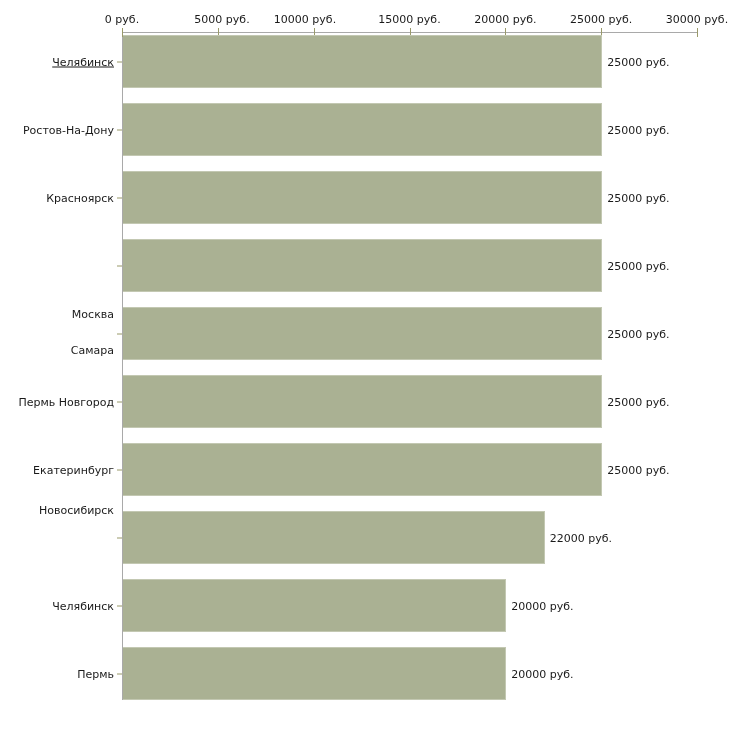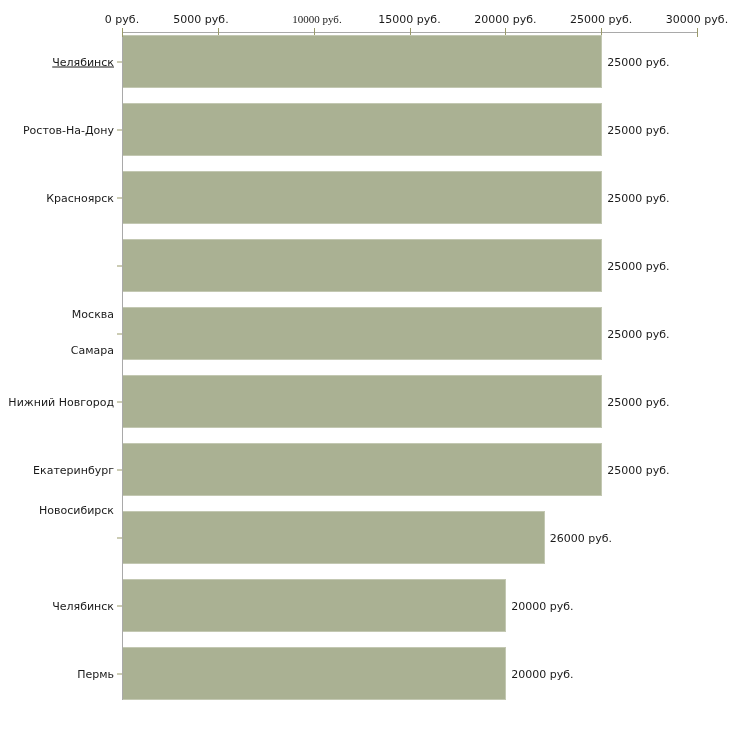--- a/index.html
+++ b/index.html
@@ -98,44 +98,44 @@
 
 <div id="chart-root">
 
   <div class="axis-line-top"></div>
   <div class="axis-line-left"></div>
 
   <div id="xticks-layer">
       <div class="tick-mark" style="left: 122px;"></div>
       <div class="tick-label" style="left: 122px;">0 руб.</div>
       <div class="tick-mark" style="left: 217.833px;"></div>
-      <div class="tick-label" style="left: 201px;">5000 руб.</div>
+      <div class="tick-label" style="left: 222px;">5000 руб.</div>
       <div class="tick-mark" style="left: 313.667px;"></div>
-      <div class="tick-label" style="left: 317px; font-family: Liberation Serif, serif;">10000 руб.</div>
+      <div class="tick-label" style="left: 305px;">10000 руб.</div>
       <div class="tick-mark" style="left: 409.5px;"></div>
       <div class="tick-label" style="left: 409.5px;">15000 руб.</div>
       <div class="tick-mark" style="left: 505.333px;"></div>
       <div class="tick-label" style="left: 505.333px;">20000 руб.</div>
       <div class="tick-mark" style="left: 601.167px;"></div>
       <div class="tick-label" style="left: 601.167px;">25000 руб.</div>
       <div class="tick-mark" style="left: 697px;"></div>
       <div class="tick-label" style="left: 697px;">30000 руб.</div>
     </div>
   <div id="cats-layer">
       <div class="cat-label" style="top: 61.5px; text-decoration: underline;">Челябинск</div>
       <div class="cat-tick" style="top: 61.5px;"></div>
       <div class="cat-label" style="top: 129.5px;">Ростов-На-Дону</div>
       <div class="cat-tick" style="top: 129.5px;"></div>
       <div class="cat-label" style="top: 197.5px;">Красноярск</div>
       <div class="cat-tick" style="top: 197.5px;"></div>
       <div class="cat-label" style="top: 265.5px; margin-top: 48px;">Москва</div>
       <div class="cat-tick" style="top: 265.5px;"></div>
       <div class="cat-label" style="top: 333.5px; margin-top: 16px;">Самара</div>
       <div class="cat-tick" style="top: 333.5px;"></div>
-      <div class="cat-label" style="top: 401.5px;">Нижний Новгород</div>
+      <div class="cat-label" style="top: 401.5px;">Пермь Новгород</div>
       <div class="cat-tick" style="top: 401.5px;"></div>
       <div class="cat-label" style="top: 469.5px;">Екатеринбург</div>
       <div class="cat-tick" style="top: 469.5px;"></div>
       <div class="cat-label" style="top: 510px;">Новосибирск</div>
       <div class="cat-tick" style="top: 537.5px;"></div>
       <div class="cat-label" style="top: 605.5px;">Челябинск</div>
       <div class="cat-tick" style="top: 605.5px;"></div>
       <div class="cat-label" style="top: 673.5px; text-align: right;">Пермь</div>
       <div class="cat-tick" style="top: 673.5px;"></div>
     </div>
@@ -148,20 +148,20 @@
       <div class="bar-value" style="left: 607.167px; top: 197.5px;">25000 руб.</div>
       <div class="bar" title="Москва" style="top: 239px; width: 479.167px; height: 53px; background: rgb(170, 177, 147);"></div>
       <div class="bar-value" style="left: 607.167px; top: 265.5px;">25000 руб.</div>
       <div class="bar" title="Самара" style="top: 307px; width: 479.167px; height: 53px; background: rgb(170, 177, 147);"></div>
       <div class="bar-value" style="left: 607.167px; top: 333.5px;">25000 руб.</div>
       <div class="bar" title="Нижний Новгород" style="top: 375px; width: 479.167px; height: 53px; background: rgb(170, 177, 147);"></div>
       <div class="bar-value" style="left: 607.167px; top: 401.5px;">25000 руб.</div>
       <div class="bar" title="Екатеринбург" style="top: 443px; width: 479.167px; height: 53px; background: rgb(170, 177, 147);"></div>
       <div class="bar-value" style="left: 607.167px; top: 469.5px;">25000 руб.</div>
       <div class="bar" title="Новосибирск" style="top: 511px; width: 421.667px; height: 53px; background: rgb(170, 177, 147);"></div>
-      <div class="bar-value" style="left: 549.667px; top: 537.5px;">26000 руб.</div>
+      <div class="bar-value" style="left: 549.667px; top: 537.5px;">22000 руб.</div>
       <div class="bar" title="Волгоград" style="top: 579px; width: 383.333px; height: 53px; background: rgb(170, 177, 147);"></div>
       <div class="bar-value" style="left: 511.333px; top: 605.5px;">20000 руб.</div>
       <div class="bar" title="Пермь" style="top: 647px; width: 383.333px; height: 53px; background: rgb(170, 177, 147);"></div>
       <div class="bar-value" style="left: 511.333px; top: 673.5px;">20000 руб.</div>
     </div>
 
 </div>
 
 </body></html>

